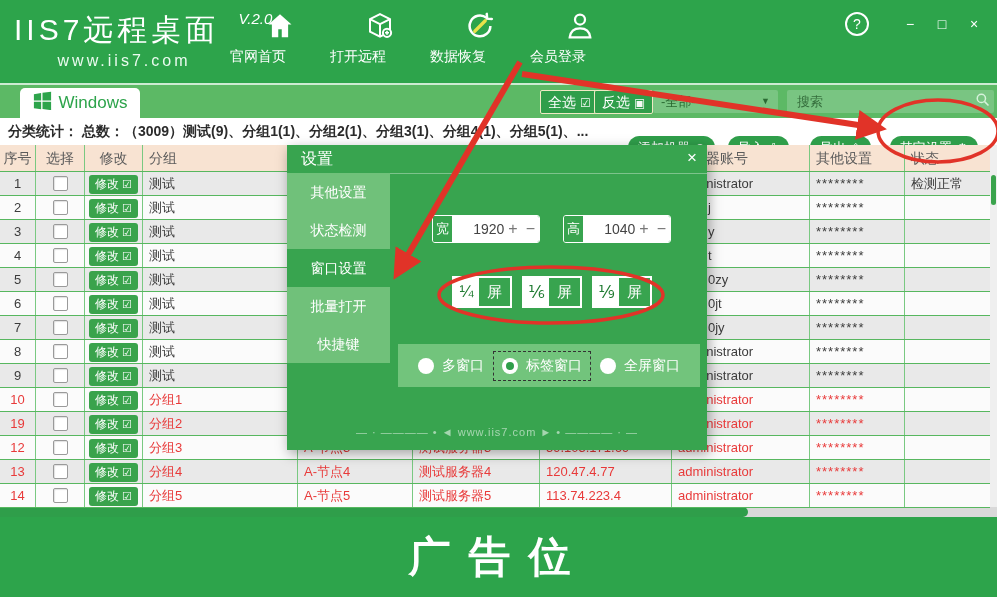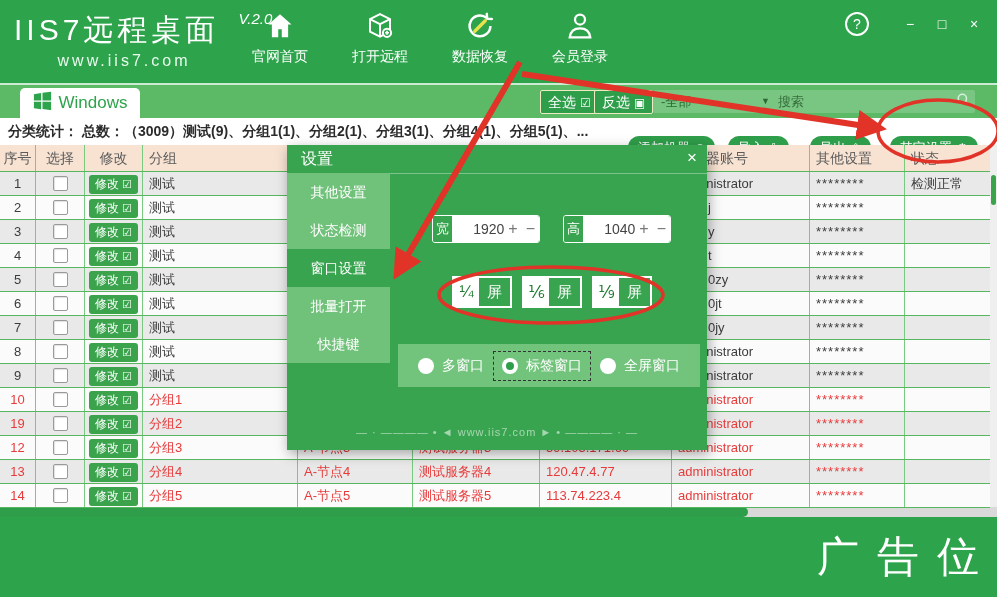--- a/index.html
+++ b/index.html
@@ -5,38 +5,38 @@
   html,body{margin:0;padding:0;background:#888;}
   #stage{position:relative;width:997px;height:597px;overflow:hidden;background:#fff;
          font-family:"Liberation Sans","DejaVu Sans",sans-serif;-webkit-font-smoothing:antialiased;}
   
   .hdr{position:absolute;left:0;top:0;width:997px;height:83px;background:#2da44b;border-bottom:2px solid #cdebd2;}
   .logo{position:absolute;left:14px;top:10px;color:#fff;}
   .logo-line{font-size:30px;letter-spacing:4px;font-weight:400;white-space:nowrap;}
   .logo-ver{font-size:15px;font-style:italic;vertical-align:top;letter-spacing:0;margin-left:19px;}
   .logo-site{font-size:16px;letter-spacing:3px;color:#eafbef;text-align:center;width:220px;margin-top:1px;}
   .nav{position:absolute;left:230px;top:8px;display:flex;}
-  .nav-item{width:100px;text-align:center;color:#fff;cursor:pointer;}
+  .nav-item{width:100px;color:#fff;cursor:pointer;}
   .nav-item .nico{height:36px;display:flex;align-items:center;justify-content:center;}
   .nav-item .nlbl{font-size:14px;margin-top:4px;}
   .winctl{position:absolute;right:10px;top:12px;display:flex;align-items:center;color:#fff;}
   .helpc{width:20px;height:20px;border:2px solid #fff;border-radius:50%;font-size:14px;line-height:20px;
          text-align:center;margin-right:22px;}
   .wbtn{width:26px;text-align:center;font-size:14px;margin-left:6px;cursor:pointer;}
   
   .tabbar{position:absolute;left:0;top:85px;width:997px;height:33px;background:#5cb965;}
   .wintab{position:absolute;left:20px;top:3px;width:120px;height:30px;background:#fff;border-radius:5px 5px 0 0;
           display:flex;align-items:center;justify-content:center;gap:7px;color:#2da44b;font-size:17px;}
   .gbtn{position:absolute;top:5px;height:22px;line-height:22px;background:#2f9e4a;color:#fff;font-size:14px;
         border:1px solid #efe9c4;border-radius:2px;padding:0 7px;cursor:pointer;white-space:nowrap;}
   .gbtn .bic{font-size:12px;margin-left:4px;opacity:.95;}
   .drop{position:absolute;left:653px;top:5px;width:125px;height:23px;background:#79c582;border-radius:2px;
         color:#2b6b33;font-size:13px;line-height:23px;padding:0 8px;box-sizing:border-box;cursor:pointer;}
   .drop .arr{float:right;font-size:9px;line-height:23px;color:#2b6b33;}
-  .srch{position:absolute;left:768px;top:5px;width:207px;height:23px;background:#79c582;border-radius:2px;
+  .srch{position:absolute;left:787px;top:5px;width:207px;height:23px;background:#79c582;border-radius:2px;
         display:flex;align-items:center;padding:0 8px;box-sizing:border-box;}
   .srch input{flex:1;background:transparent;border:0;outline:none;font-size:13px;color:#2b6b33;
         font-family:inherit;}
   .srch input::placeholder{color:#356d3c;opacity:1;}
   
   .stats{position:absolute;left:0;top:118px;width:997px;height:27px;background:#fff;}
   .stats-txt{position:absolute;left:8px;top:0;line-height:27px;font-size:14px;color:#2b2b2b;font-weight:600;white-space:nowrap;}
   .pill{position:absolute;top:2px;height:23px;line-height:23px;border-radius:12px;background:#2f9e4a;color:#fff;
         font-size:13px;padding:0 10px;cursor:pointer;white-space:nowrap;margin-top:16px;}
   .pill .bic{margin-left:5px;font-size:12px;}
@@ -61,21 +61,21 @@
           font-size:12px;border-radius:3px;padding:0 6px;cursor:pointer;}
   .modbtn .bic{font-size:11px;margin-left:3px;}
   .frag .c7{padding-left:36px;}
   .pwd{letter-spacing:1px;}
   .vscroll{position:absolute;left:990px;top:145px;width:7px;height:363px;background:#efefef;}
   .vthumb{position:absolute;left:1px;top:30px;width:5px;height:30px;background:#3aa34c;border-radius:3px;}
   
   .hscroll{position:absolute;left:0;top:507px;width:997px;height:10px;background:#d9d9d9;}
   .hthumb{position:absolute;left:0;top:0;width:748px;height:10px;background:#2f9e4a;border-radius:0 5px 5px 0;}
   .footer{position:absolute;left:0;top:517px;width:997px;height:80px;background:#2da44b;}
-  .ad{width:100%;text-align:right;line-height:80px;color:#fff;font-size:42px;font-weight:400;letter-spacing:18px;}
+  .ad{width:100%;text-align:center;line-height:80px;color:#fff;font-size:42px;font-weight:700;letter-spacing:18px;}
   
   .dlg{position:absolute;left:287px;top:145px;width:420px;height:305px;background:#38a44f;z-index:30;
        box-shadow:2px 4px 12px rgba(0,0,0,.35);}
   .dlg-title{height:28px;line-height:28px;color:#fff;font-size:16px;padding-left:14px;
              border-bottom:1px solid rgba(255,255,255,.35);}
   .dlg-close{position:absolute;right:10px;top:3px;color:#fff;font-size:17px;cursor:pointer;}
   .dside{position:absolute;left:0;top:28px;width:103px;height:190px;background:#70c17a;}
   .dside-item{height:38px;line-height:38px;text-align:center;color:#fff;font-size:14px;cursor:pointer;}
   .dside-item.sel{background:#38a44f;}
   .size-row{position:absolute;top:70px;left:0;width:420px;height:28px;}

